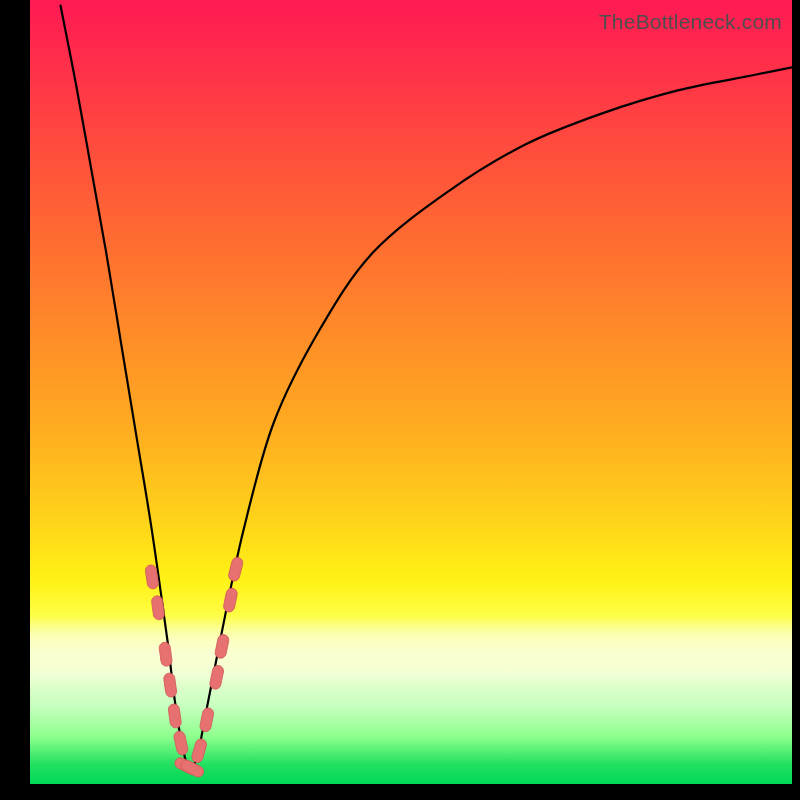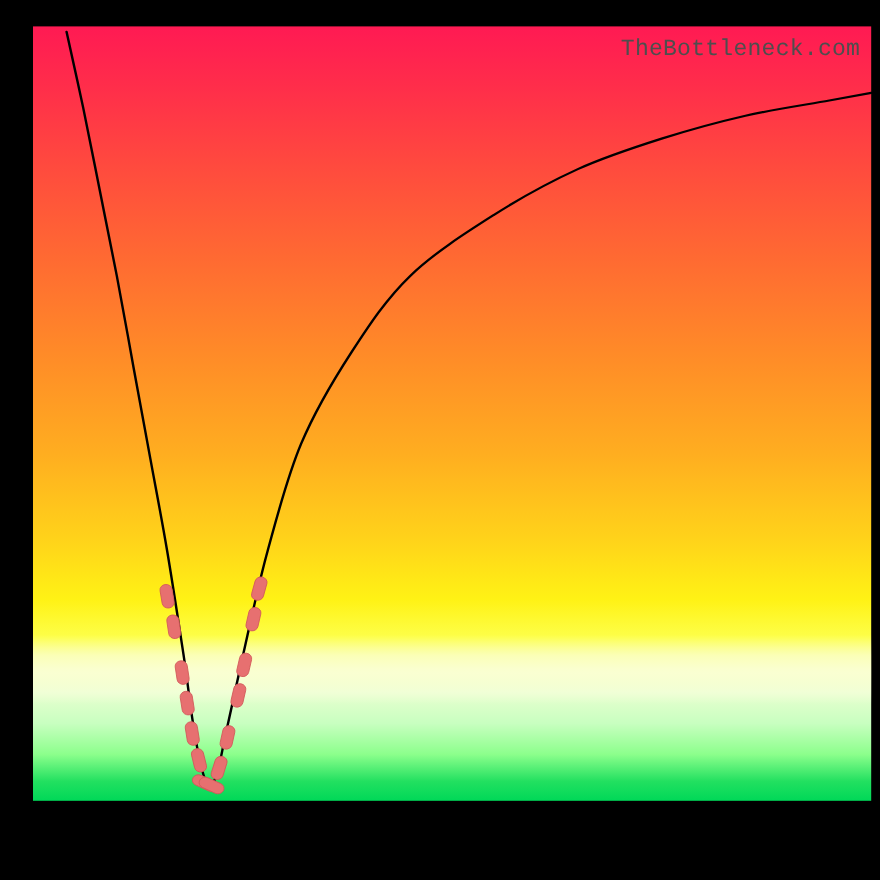--- a/index.html
+++ b/index.html
@@ -13,43 +13,42 @@
   }
   .frame {
     position: relative;
     width: 800px;
     height: 800px;
     background: #000;
   }
   .plot-area {
     position: absolute;
     left: 30px;
-    top: 24px;
+    top: 0;
     width: 762px;
-    height: 704px;
+    height: 784px;
     
     background: linear-gradient(
       to bottom,
       #ff1a53 0%,
       #ff2e4a 8%,
       #ff4a3e 18%,
       #ff6a32 30%,
       #ff8a28 42%,
       #ffad20 55%,
       #ffd21a 66%,
       #fff215 74%,
       #fdff4a 79%,
       #f2ffb0 83%,
       #e8ffd0 86%,
       #c8ffc0 90%,
       #8cff8c 94%,
       #22e060 97.5%,
       #00d858 100%
     );
-    font-family: Liberation Mono, monospace;
   }
   
   .pale-band {
     position: absolute;
     left: 0;
     right: 0;
     top: 78.5%;
     height: 9%;
     background: linear-gradient(
       to bottom,

